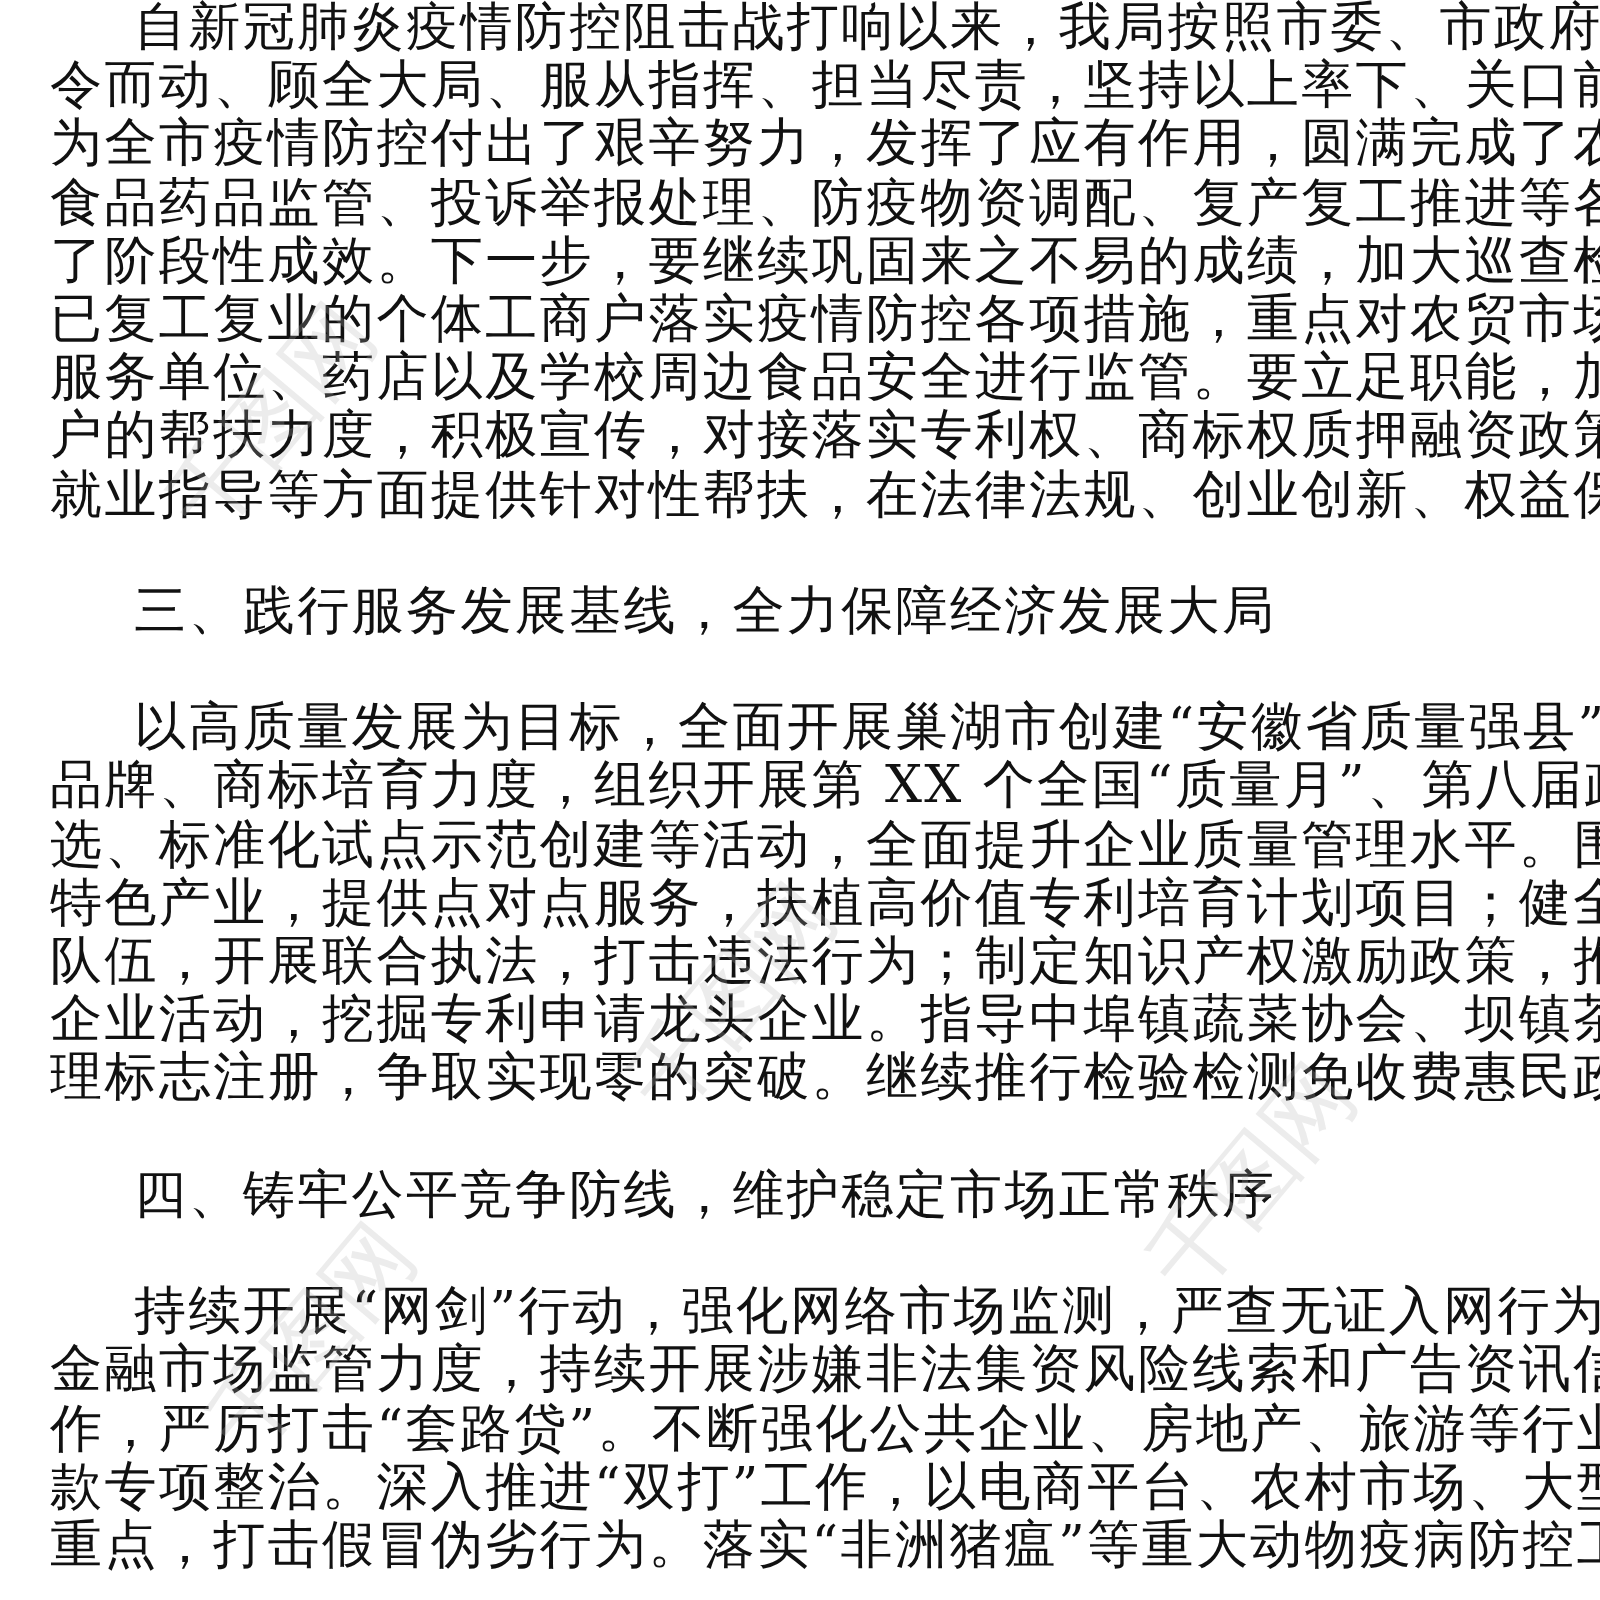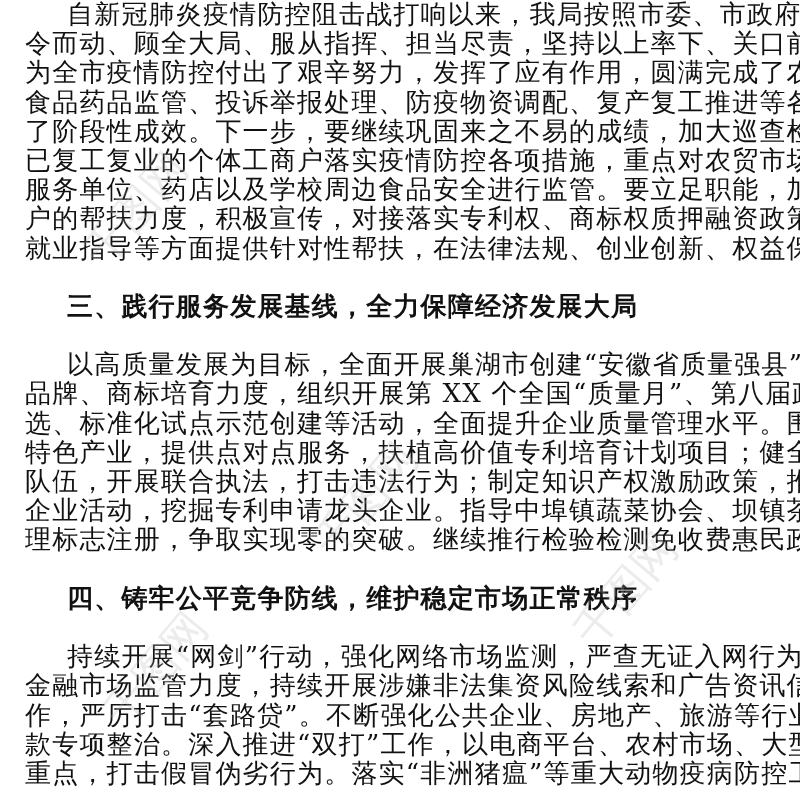--- a/index.html
+++ b/index.html
@@ -2,21 +2,21 @@
 <html><head>
 <meta charset="utf-8">
 <style>
   html, body { margin:0; padding:0; background:#ffffff; }
   body { width:800px; height:800px; overflow:hidden; position:relative;
          font-family:"DejaVu Serif","Liberation Serif",serif; color:#111; }
   .page { position:absolute; left:25px; top:0; width:752px; }
   .line { height:29.2px; line-height:29.2px; font-size:26px; white-space:nowrap;
           letter-spacing:1.2px; overflow:visible; }
   .indent { padding-left:42px; }
-  .heading-line { padding-left:42px;font-weight:bold; }
+  .heading-line { padding-left:42px; }
   .gap { height:29.2px; }
   .watermark { position:absolute; color:rgba(180,180,180,0.25); font-size:44px;
                transform:rotate(-50deg); font-family:"DejaVu Sans",sans-serif;
                white-space:nowrap; pointer-events:none; }
 </style>
 </head>
 <body>
 
 <div class="page">
   <div>

